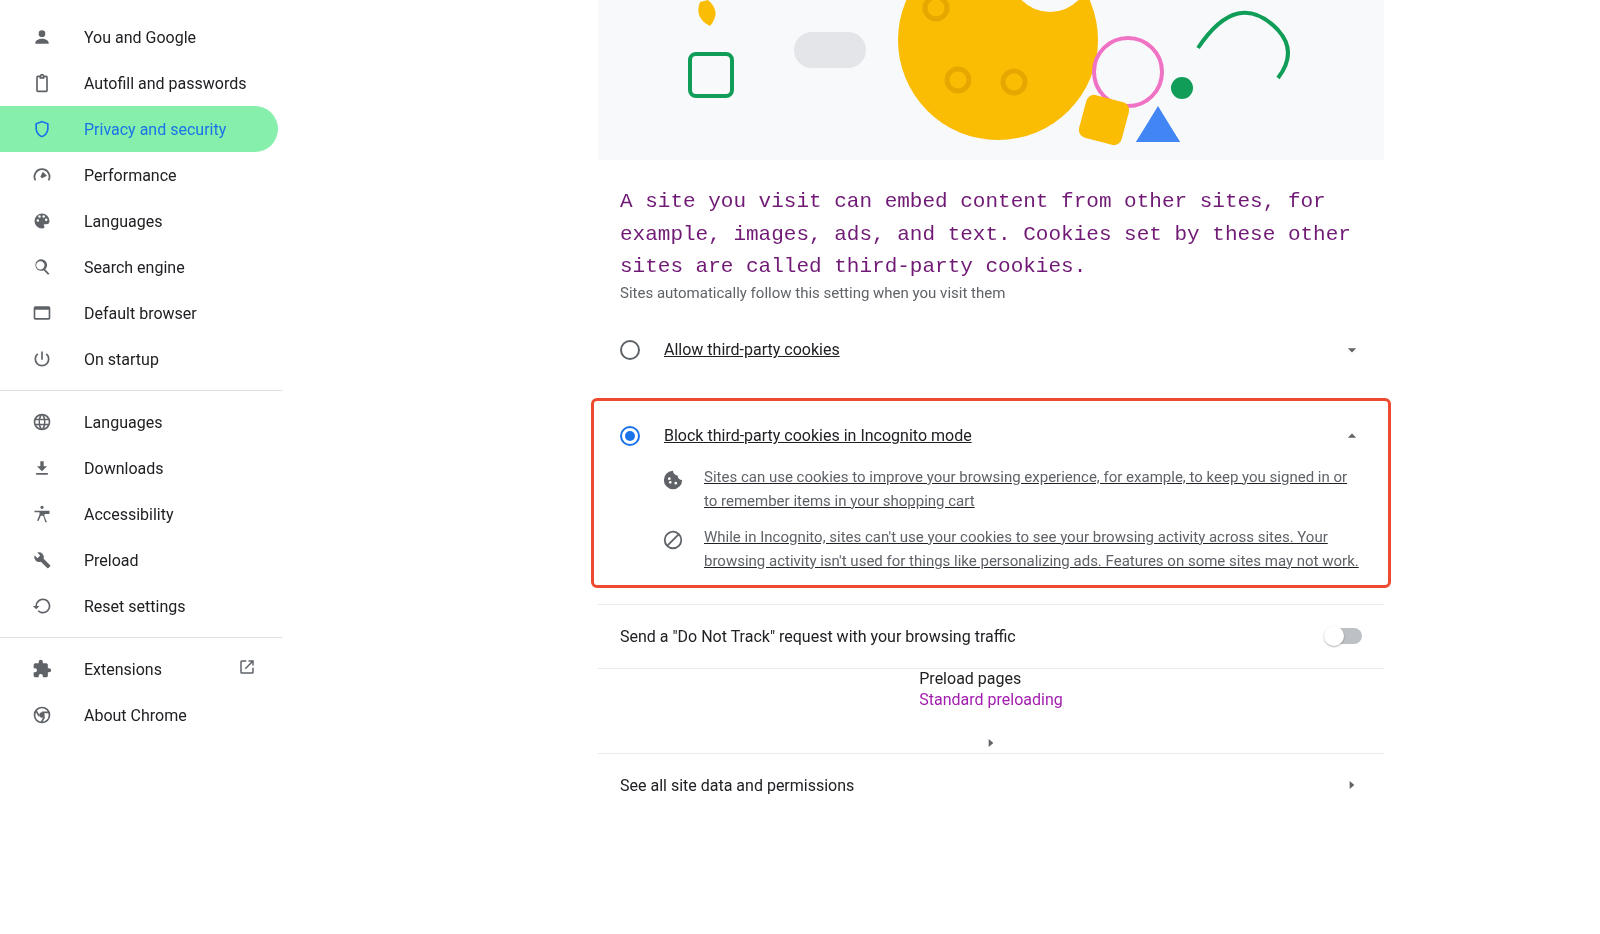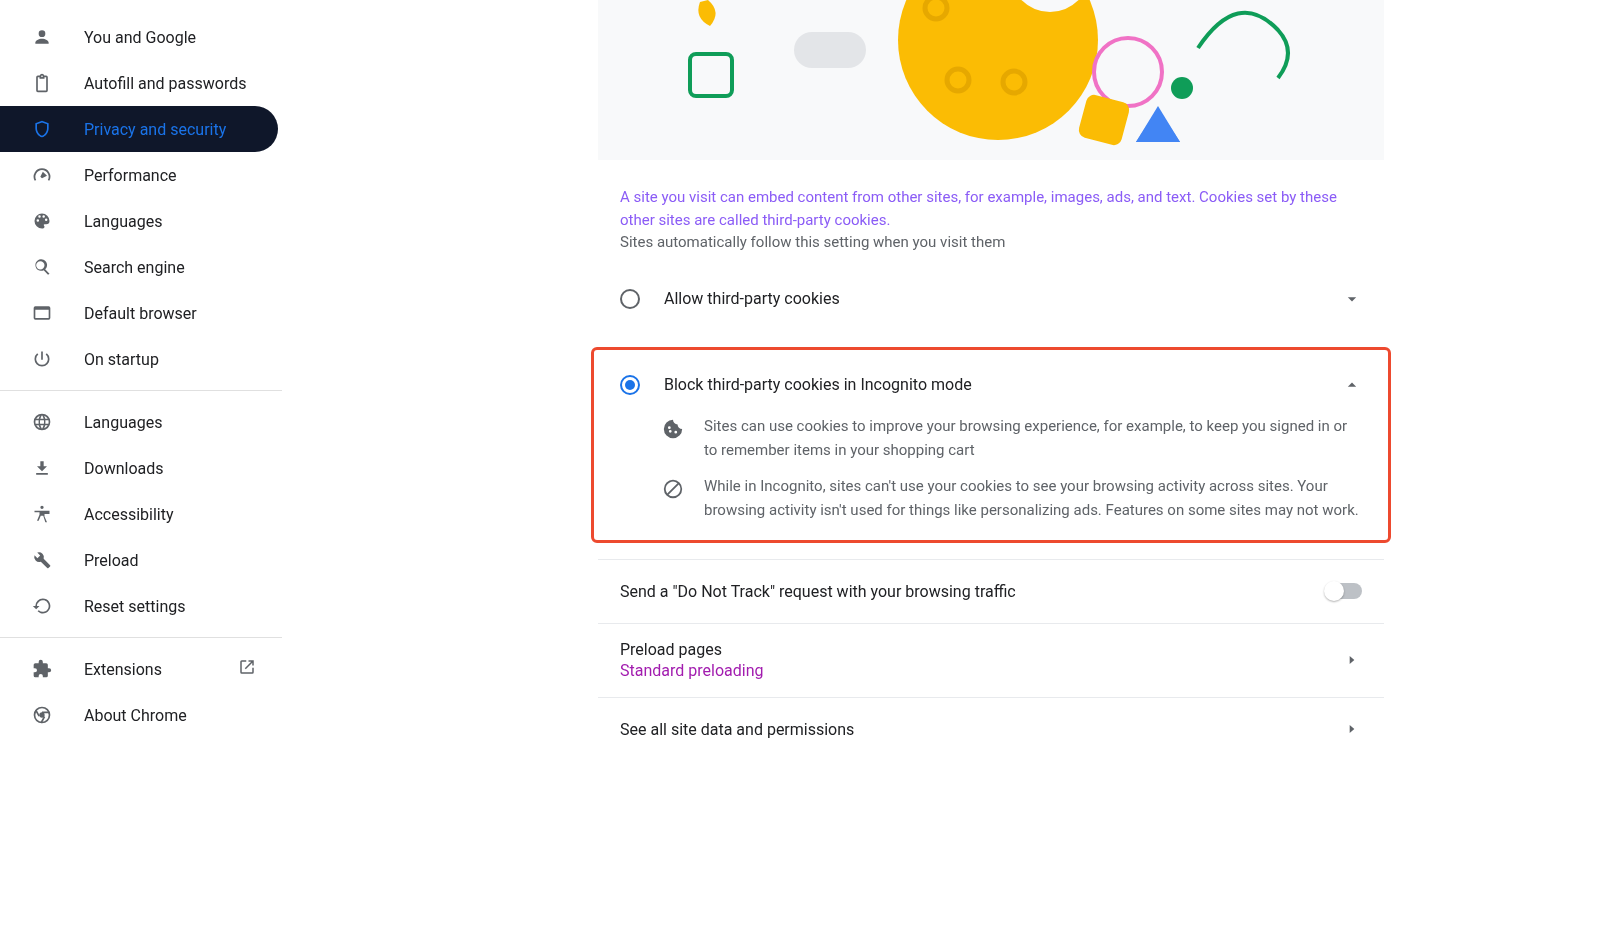--- a/index.html
+++ b/index.html
@@ -31,21 +31,21 @@
     border-top-right-radius: 24px;
     border-bottom-right-radius: 24px;
     margin-right: 4px;
   }
   .side-item .icon {
     width: 24px; height: 24px;
     display: flex; align-items: center; justify-content: center;
     color: #5f6368;
   }
   .side-item.active {
-    background: #0f172a;
+    background: #86efac;
     color: #1a73e8;
   }
   .side-item.active .icon { color: #1a73e8; }
   .side-item .label { flex: 1; }
   .side-divider {
     height: 1px;
     background: #e0e0e0;
     margin: 8px 0 8px 0;
   }
   .side-item .ext-link {
@@ -66,23 +66,24 @@
   .hero {
     height: 160px;
     background: #f8f9fa;
     position: relative;
     overflow: hidden;
     border-top-left-radius: 0;
   }
   .hero svg { position: absolute; }
   .intro {
     padding: 26px 22px 0 22px;
-    color: #8b5cf6;
-    font-size: 15px;
+    color: #701a75;
+    font-size: 21px;
     line-height: 1.55;
+    font-family: Liberation Mono, monospace;
   }
   .section-head-a {
     padding: 38px 22px 6px 22px;
     color: #5f6368;
     font-size: 17px;
     font-weight: 500;
   }
   .section-sub {
     padding: 0 22px 6px 22px;
     color: #5f6368;
@@ -354,21 +355,21 @@
         <path d="M560 106 L582 142 L538 142 Z" fill="#4285f4"></path>
 
         <path d="M600 48 Q640 -12 680 30 Q700 52 680 78" fill="none" stroke="#0f9d58" stroke-width="4"></path>
       </svg>
     </div>
 
     <div class="intro">A site you visit can embed content from other sites, for example, images, ads, and text. Cookies set by these other sites are called third-party cookies.</div>
 
     <div class="section-sub">Sites automatically follow this setting when you visit them</div>
 
-    <div class="opt-group" style="margin-top:10px;">
+    <div class="opt-group" style="margin-top:10px;text-decoration:underline;">
 
       <div class="row">
         <div class="radio"></div>
         <div class="rlabel">Allow third-party cookies</div>
         <div class="chev">
           <svg viewBox="0 0 24 24" width="22" height="22" fill="currentColor">
               <path d="M7 10l5 5 5-5Z"></path>
             </svg>
         </div>
       </div>
@@ -384,38 +385,38 @@
           </div>
         </div>
         <div class="expanded-desc">
           <div class="dicon">
             <svg viewBox="0 0 24 24" width="22" height="22" fill="currentColor">
                 <path d="M12 2a10 10 0 1 0 10 10 5 5 0 0 1-5-5 5 5 0 0 1-5-5ZM8 9a1.5 1.5 0 1 1-1.5 1.5A1.5 1.5 0 0 1 8 9Zm1 7a1.5 1.5 0 1 1 1.5-1.5A1.5 1.5 0 0 1 9 16Zm6 1a1.5 1.5 0 1 1 1.5-1.5A1.5 1.5 0 0 1 15 17Z"></path>
               </svg>
           </div>
           <div class="dtext">Sites can use cookies to improve your browsing experience, for example, to keep you signed in or to remember items in your shopping cart</div>
         </div>
-        <div class="expanded-desc" style="padding-bottom:18px;">
+        <div class="expanded-desc" style="padding-bottom:12px;">
           <div class="dicon">
             <svg viewBox="0 0 24 24" width="22" height="22" fill="currentColor">
                 <path d="M12 2a10 10 0 1 0 10 10A10 10 0 0 0 12 2Zm-8 10a8 8 0 0 1 12.9-6.3L5.7 16.9A8 8 0 0 1 4 12Zm8 8a8 8 0 0 1-4.9-1.7L18.3 7.1A8 8 0 0 1 12 20Z"></path>
               </svg>
           </div>
           <div class="dtext">While in Incognito, sites can't use your cookies to see your browsing activity across sites. Your browsing activity isn't used for things like personalizing ads. Features on some sites may not work.</div>
         </div>
       </div>
 
     </div>
 
     <div class="row with-top-border">
       <div class="rlabel">Send a "Do Not Track" request with your browsing traffic</div>
       <div class="toggle"></div>
     </div>
 
-    <div class="row with-top-border" style="min-height:74px;">
+    <div class="row with-top-border" style="min-height:74px;flex-direction:column;">
       <div class="rlabel">
         <div>Preload pages</div>
         <div class="sub">Standard preloading</div>
       </div>
       <div class="chev">
         <svg viewBox="0 0 24 24" width="14" height="14" fill="currentColor">
             <path d="M8 5l8 7-8 7Z"></path>
           </svg>
       </div>
     </div>

